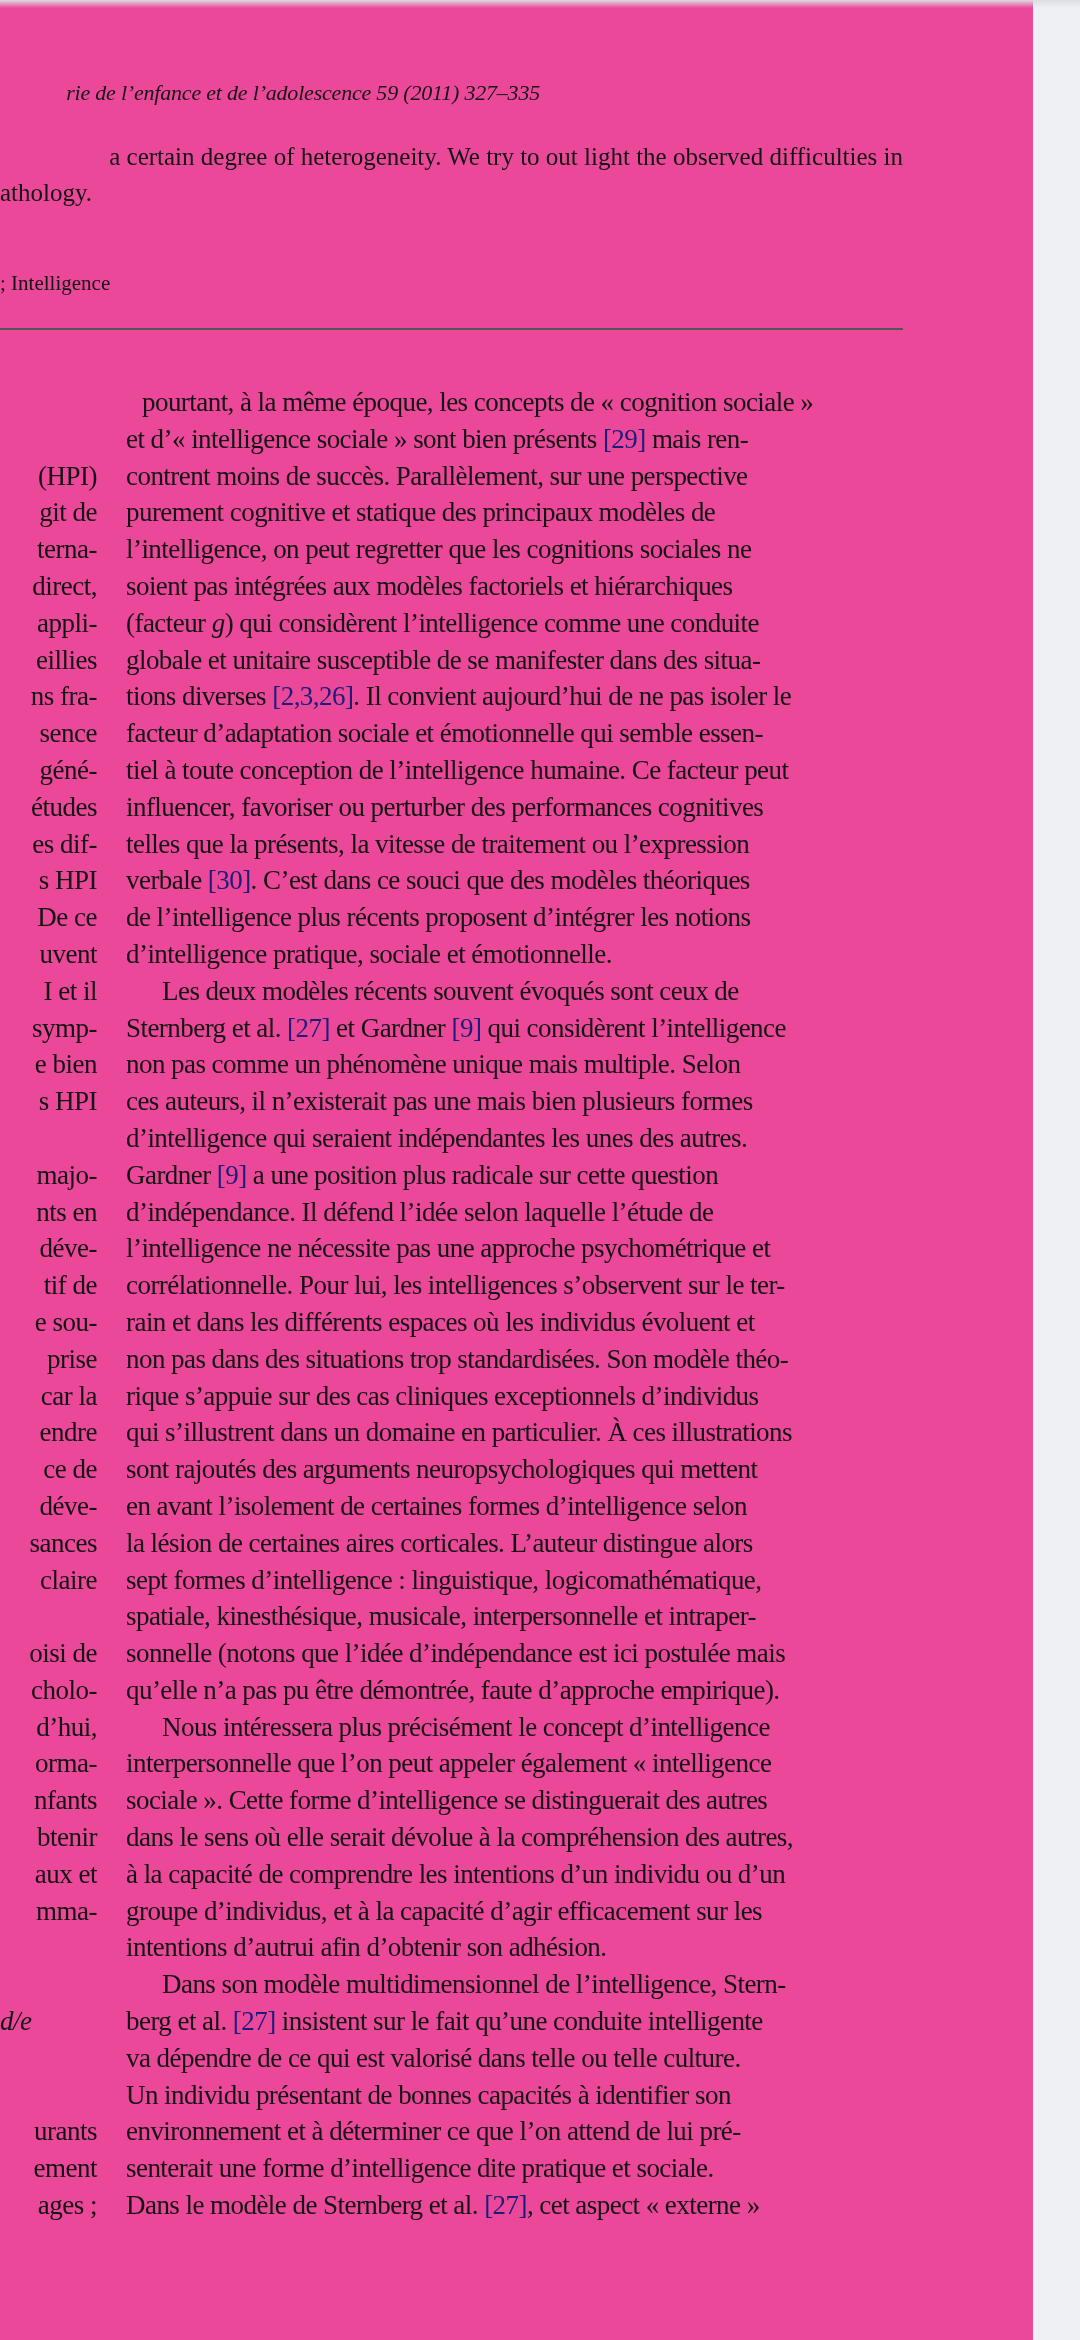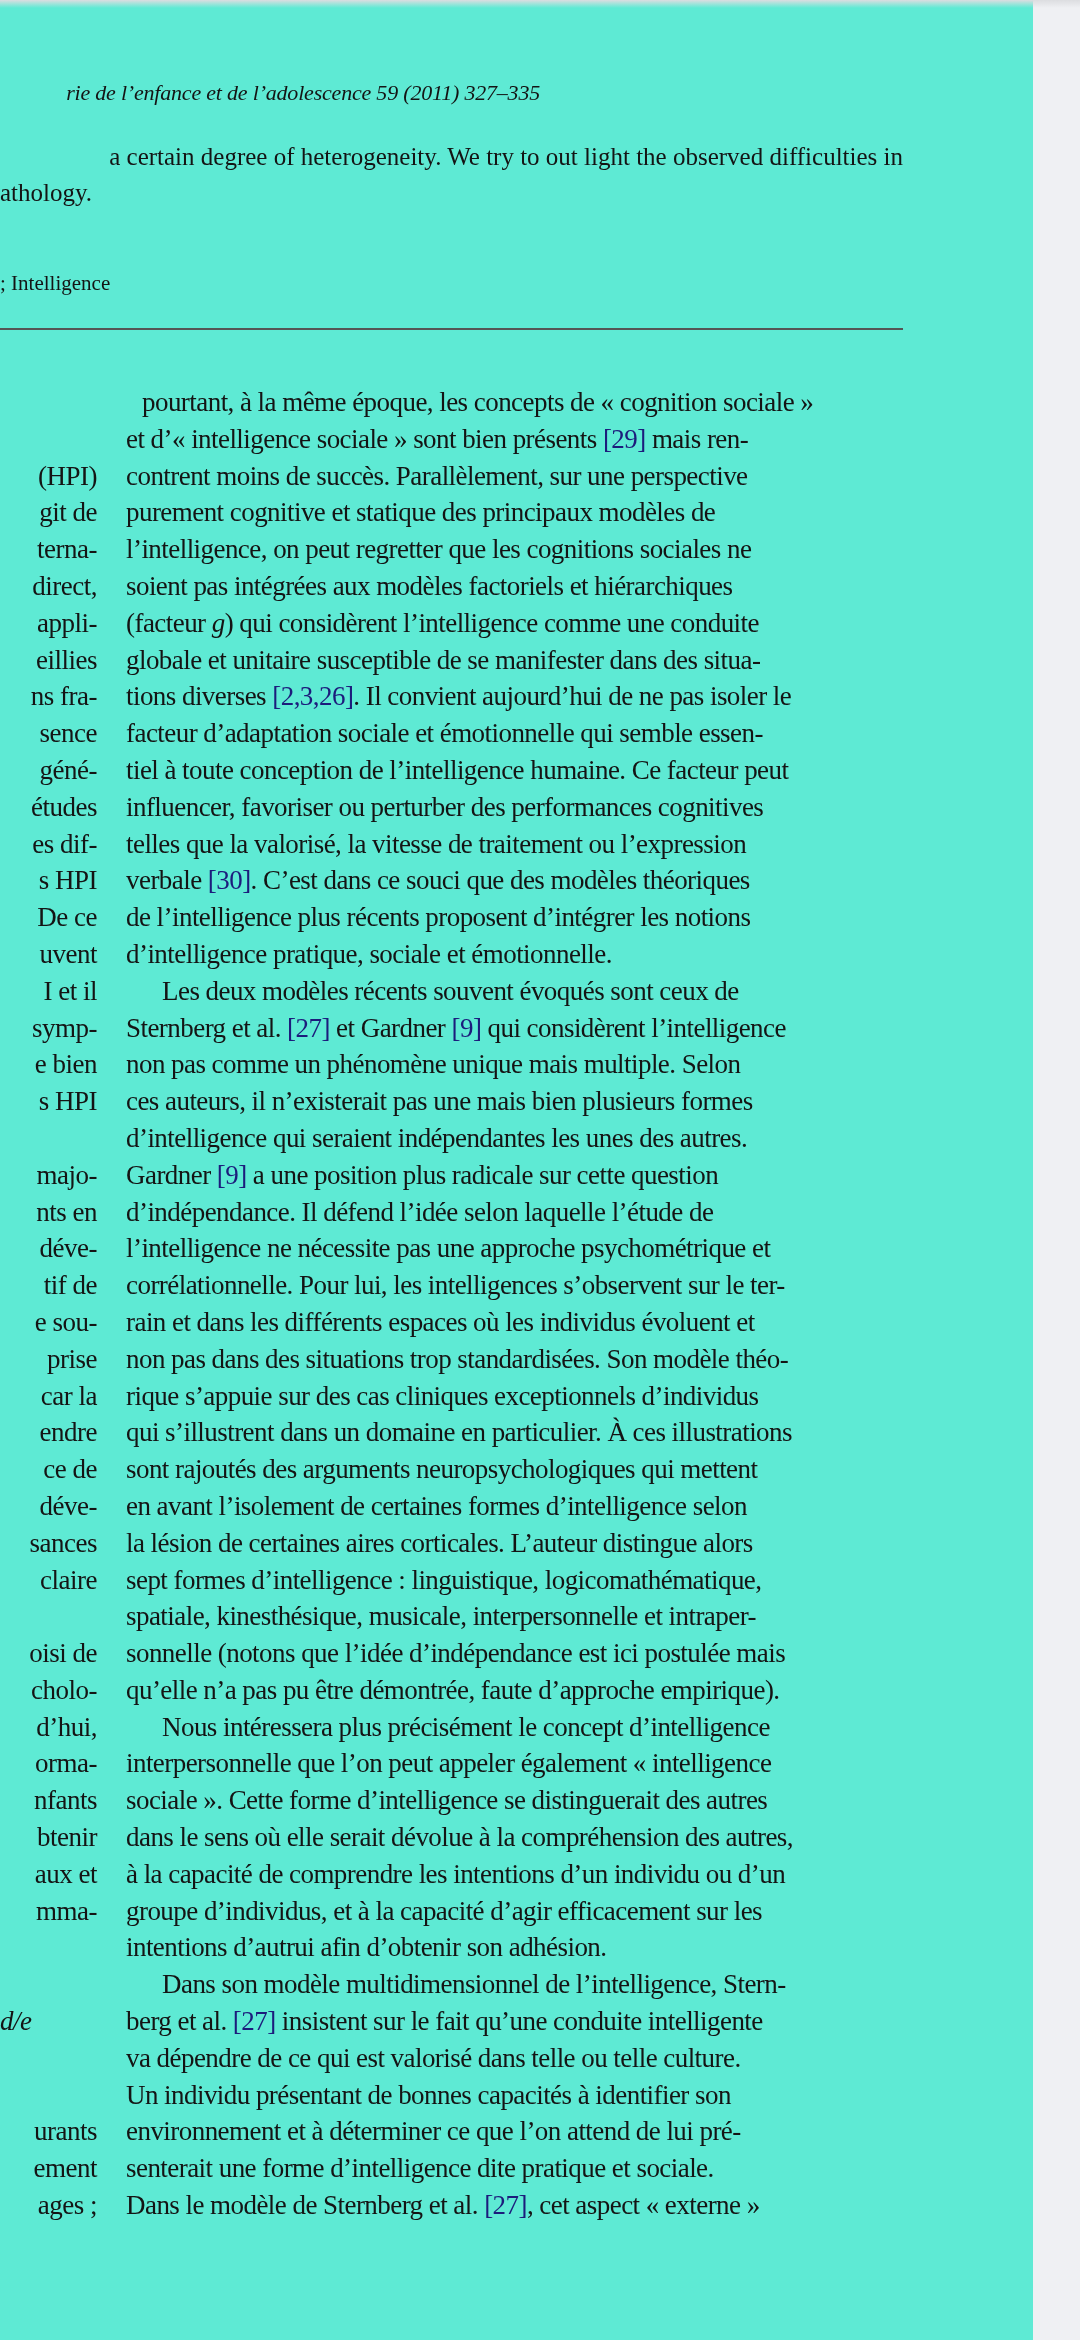--- a/index.html
+++ b/index.html
@@ -9,21 +9,21 @@
     font-family: "Liberation Serif", serif;
     color: #141414;
   }
   .top-shadow {
     position: absolute; left: 0; top: 0; width: 1080px; height: 8px;
     background: linear-gradient(#dcdde0, rgba(240,241,244,0));
     z-index: 3;
   }
   .page {
     position: absolute; left: 0; top: 0; width: 1033px; height: 2340px;
-    background: #5eead4; overflow: hidden;
+    background: #ec4899; overflow: hidden;
   }
   .scrollbar-track {
     position: absolute; left: 1033px; top: 0; width: 47px; height: 2340px;
     background: #eff0f3;
   }
   .running-head {
     position: absolute; right: 493px; top: 80px; white-space: nowrap;
     font-style: italic; font-size: 22px; letter-spacing: -0.2px;
   }
   .abstract-line {
@@ -124,21 +124,21 @@
       <div class="rline" style="text-align-last: left; text-align: left;"><span>contrent moins de succès. Parallèlement, sur une perspective</span></div>
       <div class="rline" style="text-align-last: left; text-align: left;"><span>purement cognitive et statique des principaux modèles de</span></div>
       <div class="rline" style="text-align-last: left; text-align: left;"><span>l’intelligence, on peut regretter que les cognitions sociales ne</span></div>
       <div class="rline" style="text-align-last: left; text-align: center;"><span>soient pas intégrées aux modèles factoriels et hiérarchiques</span></div>
       <div class="rline" style="text-align-last: left; text-align: left;"><span>(facteur </span><span style="font-style: italic;">g</span><span>) qui considèrent l’intelligence comme une conduite</span></div>
       <div class="rline" style="text-align-last: left; text-align: left;"><span>globale et unitaire susceptible de se manifester dans des situa-</span></div>
       <div class="rline" style="word-spacing: 0.0015625px; text-align-last: left; text-align: left;"><span>tions diverses </span><span class="cite" style="color: rgb(28, 28, 124);">[2,3,26]</span><span>. Il convient aujourd’hui de ne pas isoler le</span></div>
       <div class="rline" style="text-align-last: left; text-align: left;"><span>facteur d’adaptation sociale et émotionnelle qui semble essen-</span></div>
       <div class="rline" style="text-align-last: left; text-align: left;"><span>tiel à toute conception de l’intelligence humaine. Ce facteur peut</span></div>
       <div class="rline" style="text-align-last: left; text-align: left;"><span>influencer, favoriser ou perturber des performances cognitives</span></div>
-      <div class="rline" style="text-align-last: left; text-align: left;"><span>telles que la valorisé, la vitesse de traitement ou l’expression</span></div>
+      <div class="rline" style="text-align-last: left; text-align: left;"><span>telles que la présents, la vitesse de traitement ou l’expression</span></div>
       <div class="rline" style="letter-spacing: -0.55026px; text-align-last: left; text-align: left;"><span>verbale </span><span class="cite" style="color: rgb(28, 28, 124);">[30]</span><span>. C’est dans ce souci que des modèles théoriques</span></div>
       <div class="rline" style="text-align-last: left; text-align: left;"><span>de l’intelligence plus récents proposent d’intégrer les notions</span></div>
       <div class="rline last"><span>d’intelligence pratique, sociale et émotionnelle.</span></div>
       <div class="rline indent" style="text-align-last: left; text-align: left;"><span>Les deux modèles récents souvent évoqués sont ceux de</span></div>
       <div class="rline" style="text-align-last: left; text-align: left;"><span>Sternberg et al. </span><span class="cite" style="color: rgb(28, 28, 124);">[27]</span><span> et Gardner </span><span class="cite" style="color: rgb(28, 28, 124);">[9]</span><span> qui considèrent l’intelligence</span></div>
       <div class="rline" style="text-align-last: left; text-align: left;"><span>non pas comme un phénomène unique mais multiple. Selon</span></div>
       <div class="rline" style="text-align-last: left; text-align: center;"><span>ces auteurs, il n’existerait pas une mais bien plusieurs formes</span></div>
       <div class="rline" style="text-align-last: left; text-align: left;"><span>d’intelligence qui seraient indépendantes les unes des autres.</span></div>
       <div class="rline" style="text-align-last: left; text-align: left;"><span>Gardner </span><span class="cite" style="color: rgb(28, 28, 124);">[9]</span><span> a une position plus radicale sur cette question</span></div>
       <div class="rline" style="text-align-last: left; text-align: left;"><span>d’indépendance. Il défend l’idée selon laquelle l’étude de</span></div>

